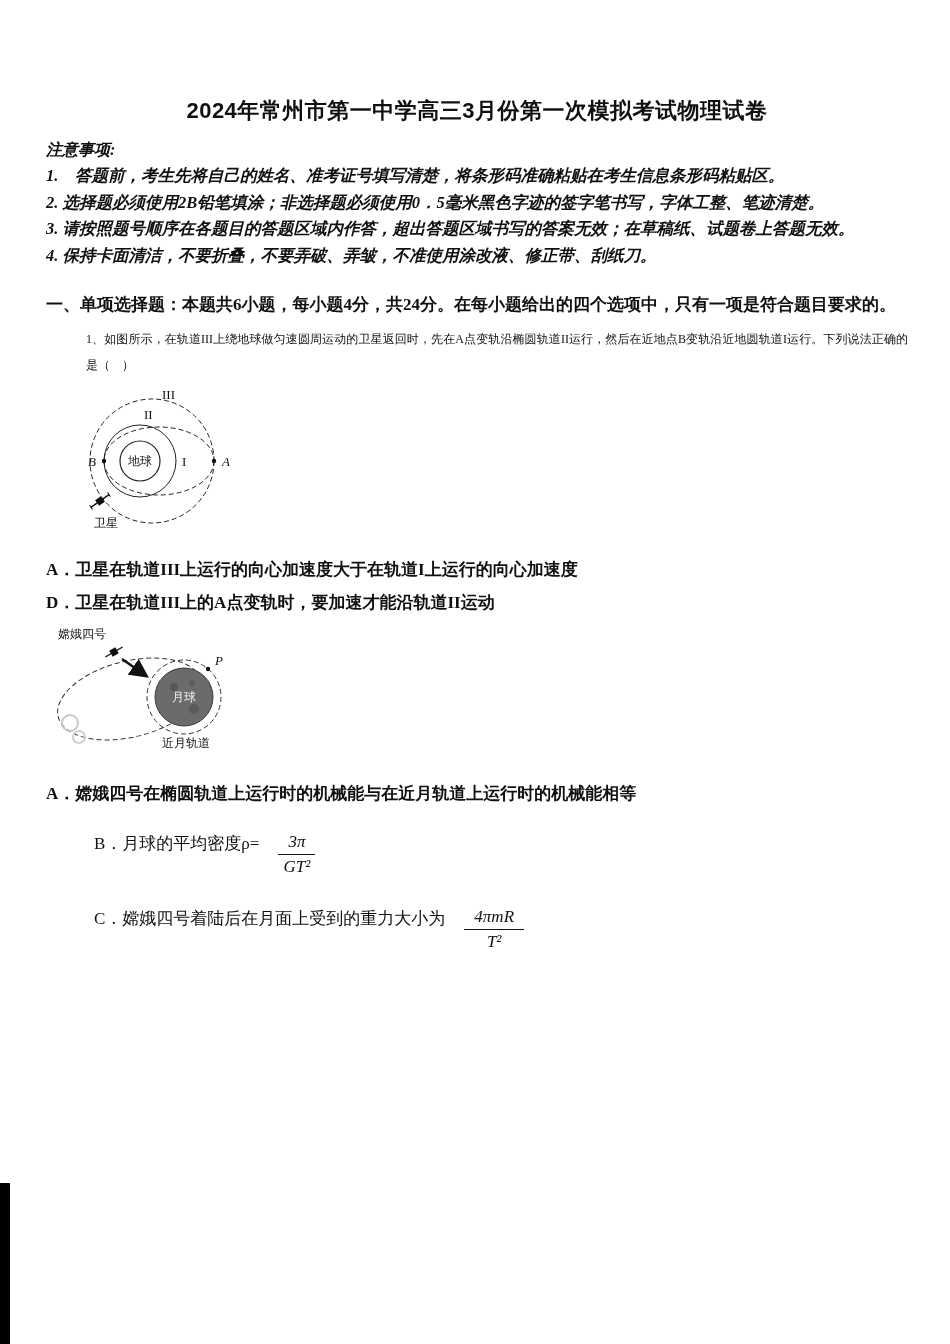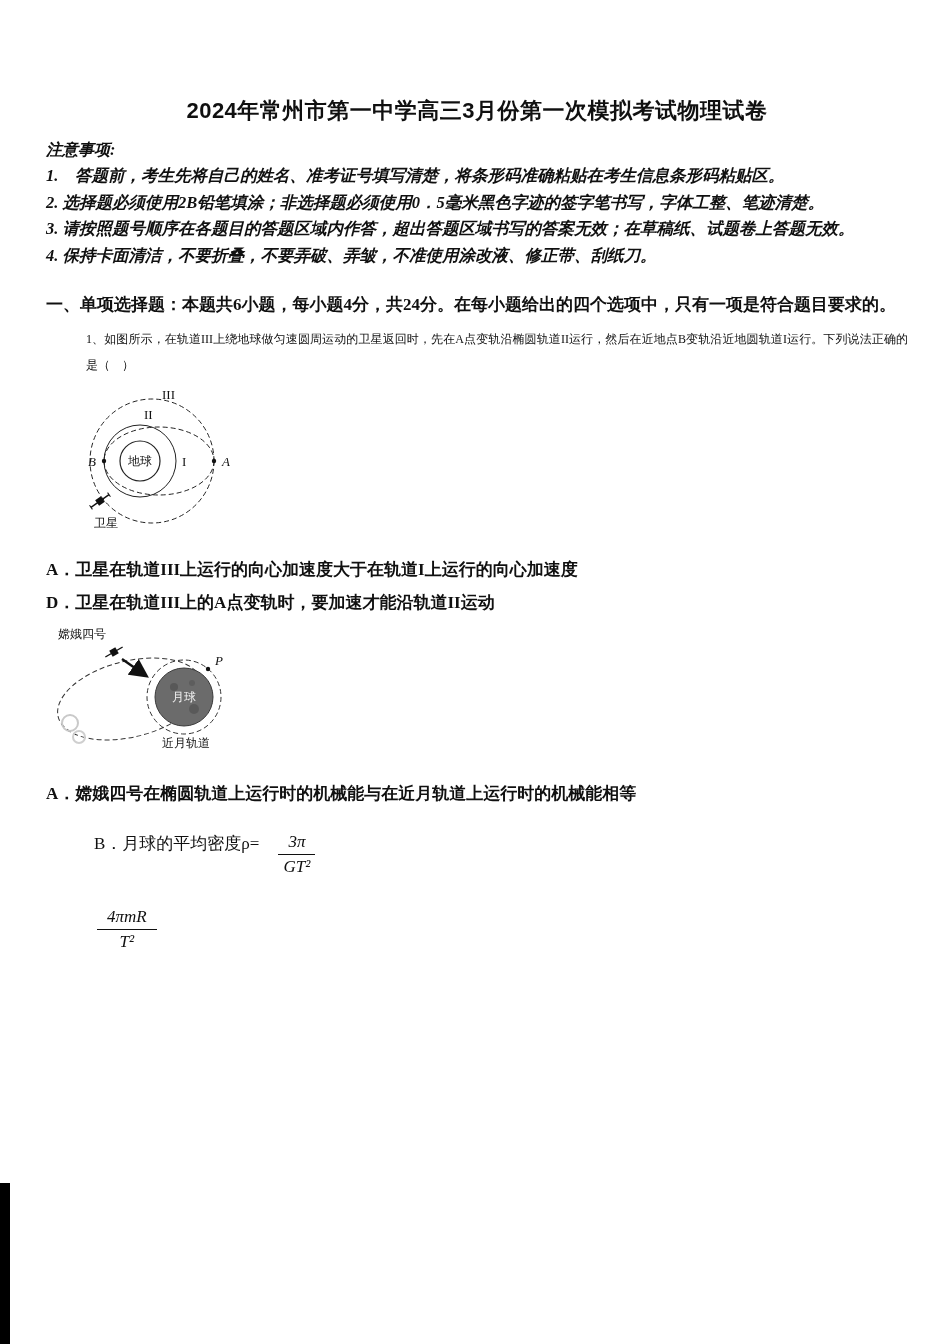--- a/index.html
+++ b/index.html
@@ -147,20 +147,21 @@
 
       <div class="opt-frac b">
         <span>B．月球的平均密度ρ=</span>
         <span class="frac">
           <span class="num">3π</span>
           <span class="den">GT²</span>
         </span>
       </div>
 
       <div class="opt-frac c">
+        <span>C．嫦娥四号着陆后在月面上受到的重力大小为</span>
         <span class="frac">
           <span class="num">4πmR</span>
           <span class="den">T²</span>
         </span>
       </div>
     </div>
   </div>
 
 </div>
 

